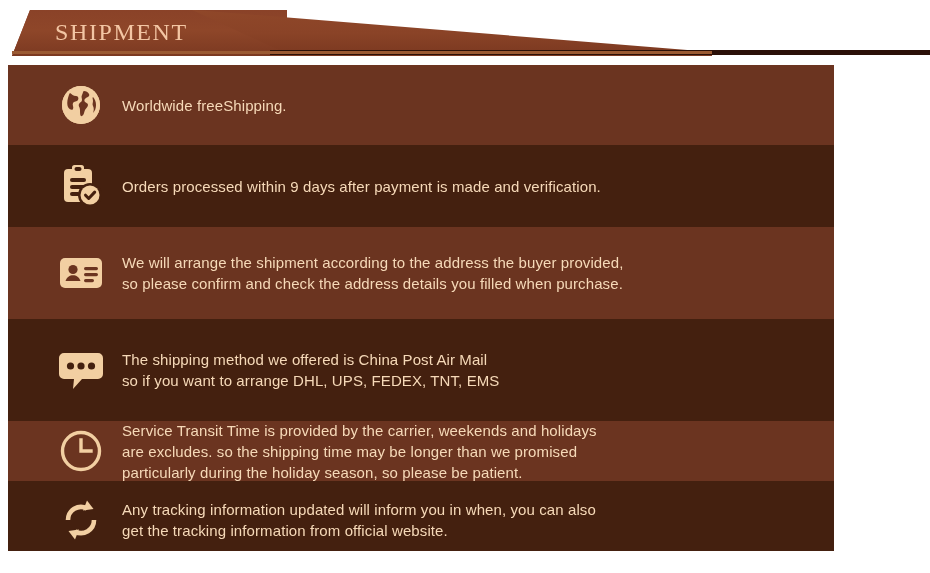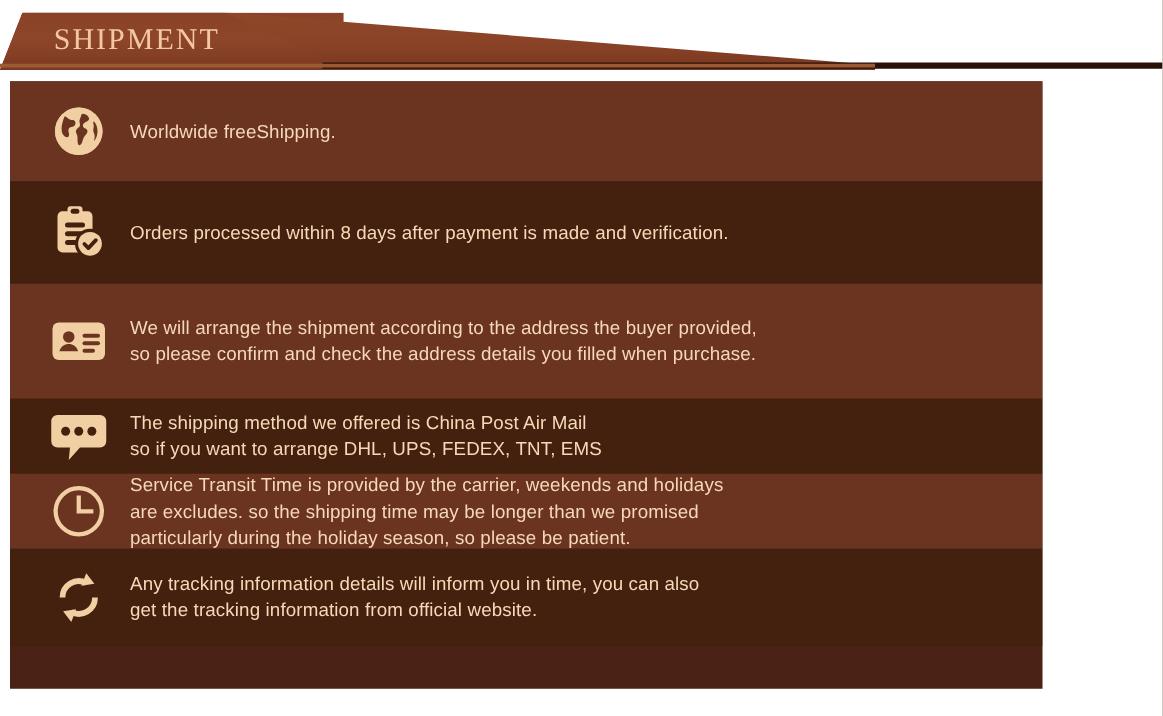--- a/index.html
+++ b/index.html
@@ -19,21 +19,21 @@
     position: absolute;
     left: 0;
     top: 0;
     width: 930px;
     height: 573px;
   }
 
   
   .header {
     position: absolute;
-    left: 0;
+    left: 12px;
     top: 0;
     width: 824px;
     height: 62px;
   }
   .header-shape {
     position: absolute;
     left: 0;
     top: 10px;
     width: 840px;
     height: 46px;
@@ -97,21 +97,21 @@
     height: 486px;
     background: #4a2216;
     overflow: hidden;
   }
 
   .row {
     display: flex;
     align-items: center;
     width: 100%;
     box-sizing: border-box;
-    padding-left: 18px;
+    padding-left: 36px;
   }
   .row.light { background: #6b3420; }
   .row.dark  { background: #44200f; }
 
   .row-icon {
     width: 74px;
     min-width: 74px;
     display: flex;
     align-items: center;
     justify-content: center;
@@ -124,21 +124,21 @@
     line-height: 21px;
     padding-left: 4px;
     letter-spacing: 0.1px;
     white-space: nowrap;
   }
   .row-text .line { display: block; }
 
   .r1 { height: 80px; }
   .r2 { height: 82px; }
   .r3 { height: 92px; }
-  .r4 { height: 60px; }
+  .r4 { height: 102px; }
   .r5 { height: 60px; }
   .r6 { height: 78px; }
 </style>
 </head>
 <body>
 
 <div id="shipment-banner">
 
   <div class="header">
     <div class="header-shape"></div>
@@ -174,21 +174,21 @@
           <rect x="15.5" y="4" width="7" height="4" rx="2" fill="#44200f"></rect>
           <rect x="11" y="15" width="16" height="4" rx="2" fill="#44200f"></rect>
           <rect x="11" y="22" width="16" height="4" rx="2" fill="#44200f"></rect>
           <rect x="11" y="29" width="10" height="4" rx="2" fill="#44200f"></rect>
           <circle cx="31" cy="32" r="12" fill="#44200f"></circle>
           <circle cx="31" cy="32" r="9.5" fill="#f2cfa2"></circle>
           <path d="M26.5 32.2l3.2 3.3 6-6.4" fill="none" stroke="#44200f" stroke-width="3" stroke-linecap="round" stroke-linejoin="round"></path>
         </svg>
       </div>
       <div class="row-text">
-        <span class="line">Orders processed within 8 days after payment is made and verification.</span>
+        <span class="line">Orders processed within 9 days after payment is made and verification.</span>
       </div>
     </div>
 
     <div class="row light r3">
       <div class="row-icon">
         <svg width="46" height="36" viewBox="0 0 46 36" aria-hidden="true">
           <rect x="2" y="3" width="42" height="30" rx="5" fill="#f2cfa2"></rect>
           <circle cx="15" cy="14.5" r="4.6" fill="#6b3420"></circle>
           <path d="M7.5 26c1.2-4 4.2-5.8 7.5-5.8S21.3 22 22.5 26z" fill="#6b3420"></path>
           <rect x="26" y="12" width="14" height="3.2" rx="1.6" fill="#6b3420"></rect>
@@ -234,19 +234,19 @@
     <div class="row dark r6">
       <div class="row-icon">
         <svg width="44" height="44" viewBox="0 0 44 44" aria-hidden="true">
           <path d="M35 22a13 13 0 0 1-19 11.6" fill="none" stroke="#f2cfa2" stroke-width="4.6" stroke-linecap="butt"></path>
           <path d="M9 22a13 13 0 0 1 19-11.6" fill="none" stroke="#f2cfa2" stroke-width="4.6" stroke-linecap="butt"></path>
           <path d="M28 2.5l6.5 8.5-10.5 1.6z" fill="#f2cfa2"></path>
           <path d="M16 41.5L9.5 33l10.5-1.6z" fill="#f2cfa2"></path>
         </svg>
       </div>
       <div class="row-text">
-        <span class="line">Any tracking information details will inform you in time, you can also</span>
+        <span class="line">Any tracking information updated will inform you in when, you can also</span>
         <span class="line">get the tracking information from official website.</span>
       </div>
     </div>
 
   </div>
 </div>
 
 </body></html>

